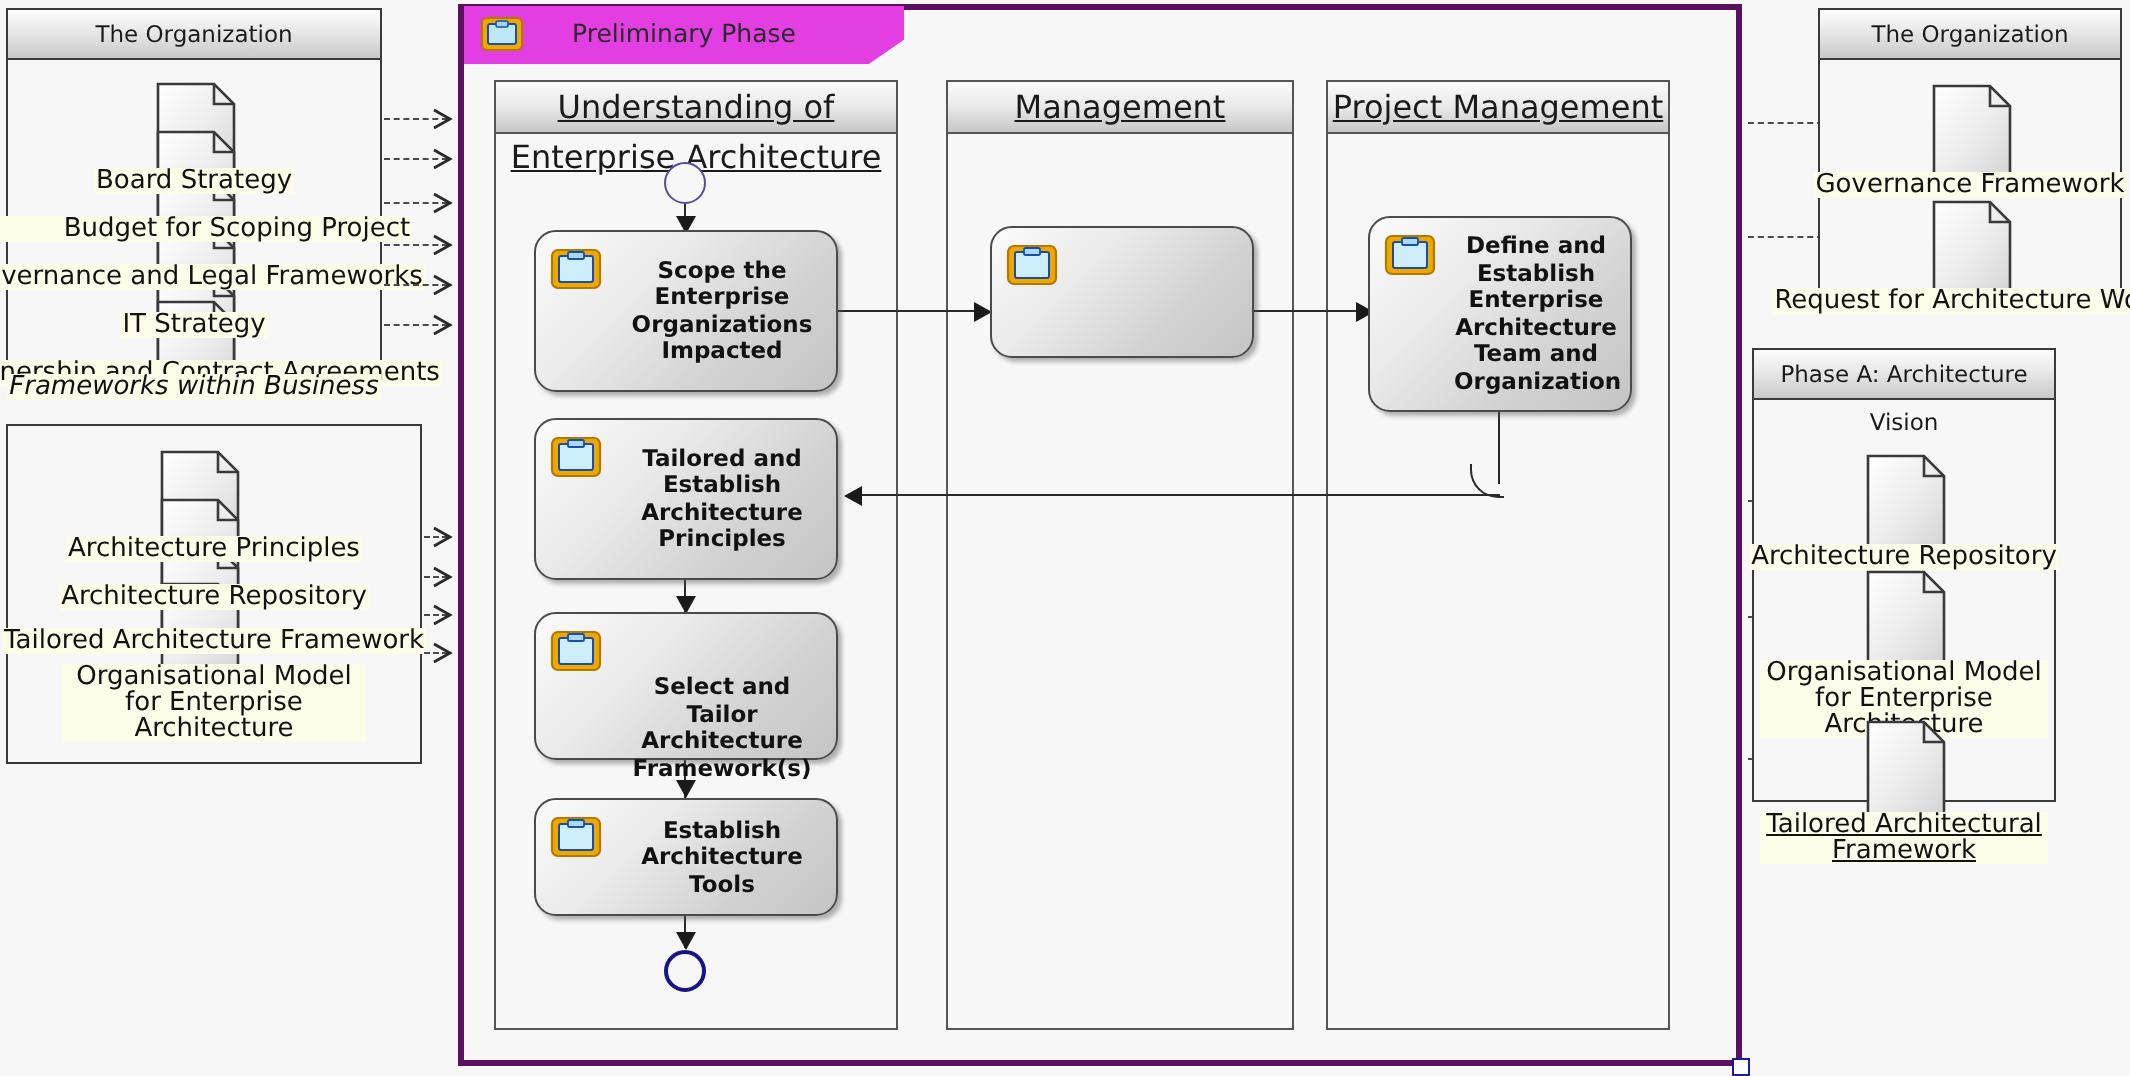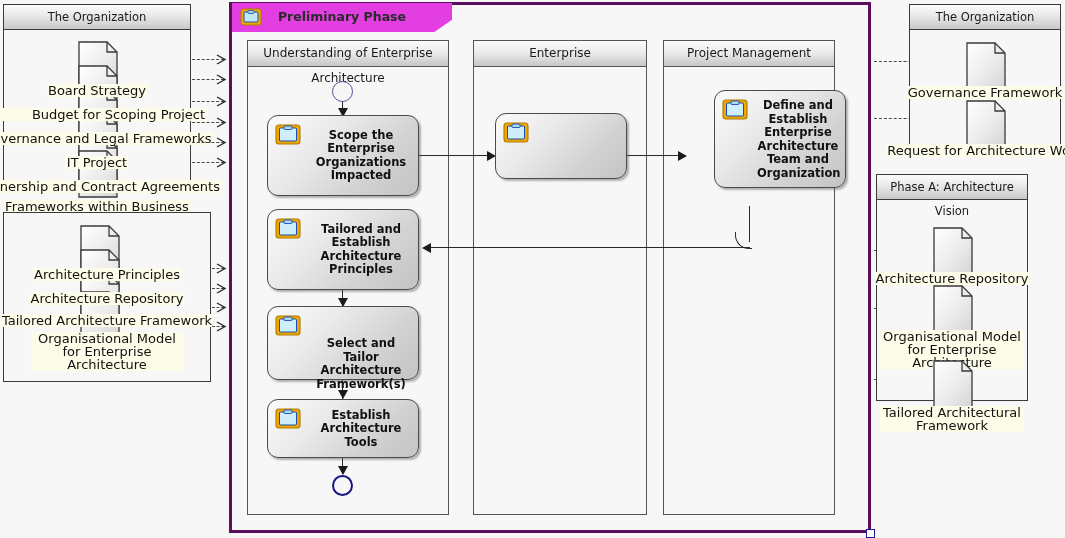--- a/index.html
+++ b/index.html
@@ -44,31 +44,31 @@
     position:absolute;left:234px;top:5px;width:220px;height:29px;
     background:#5a5a5a;
     -webkit-clip-path:polygon(0 0,100% 0,100% 58%,92% 100%,0 100%);
     clip-path:polygon(0 0,100% 0,100% 58%,92% 100%,0 100%);
     z-index:0;
   }
   #phase-tab-label{
     position:absolute;left:232px;top:3px;width:220px;height:29px;line-height:28px;
     text-align:center;font-size:12.5px;color:#2a2a2a;z-index:3;padding-left:0;
     box-sizing:border-box;
-    font-weight:bold;
   }
   #phase-icon{position:absolute;left:240px;top:8px;width:22px;height:18px;z-index:4;}
 
   
   .lane{position:absolute;border:1px solid #555;background:#f7f7f7;box-sizing:border-box;}
   .lane-title{
-    height:26px;line-height:25px;text-align:center;font-size:12px;color:#1a1a1a;
+    height:26px;line-height:25px;text-align:center;font-size:16px;color:#1a1a1a;
     border-bottom:1px solid #555;
     background:linear-gradient(to bottom,#fcfcfc 0%,#e9e9e9 50%,#c6c6c6 100%);
     box-sizing:border-box;
+    text-decoration:underline;
   }
 
   
   .act{
     position:absolute;border:1px solid #4a4a4a;border-radius:11px;
     background:linear-gradient(135deg,#fbfbfb 0%,#eaeaea 35%,#d2d2d2 70%,#c4c4c4 100%);
     box-shadow:2px 2px 2px rgba(90,90,90,.45);
     box-sizing:border-box;
   }
   .act-label{
@@ -144,23 +144,23 @@
     <div class="doc" style="left:74px;top:120px;">
       <svg width="40" height="48" viewBox="0 0 40 48">
           <path d="M1 1 H29 L39 11 V47 H1 Z" fill="url(#dg1)" stroke="#3a3a3a" stroke-width="1.3"></path>
           <path d="M29 1 V11 H39" fill="none" stroke="#3a3a3a" stroke-width="1.3"></path>
         </svg>
     </div>
 
     <div class="doc-label" style="top:54px;">Board Strategy</div>
     <div class="doc-label" style="top:78px;padding-left:44px;">Budget for Scoping Project</div>
     <div class="doc-label" style="top:102px;">Governance and Legal Frameworks</div>
-    <div class="doc-label" style="top:126px;">IT Project</div>
+    <div class="doc-label" style="top:126px;">IT Strategy</div>
     <div class="doc-label" style="top:150px;">Partnership and Contract Agreements</div>
-    <div class="doc-label" style="top:170px;">Frameworks within Business</div>
+    <div class="doc-label" style="top:157px;font-style:italic;">Frameworks within Business</div>
   </div>
 </div>
 
 <div class="pkg" id="pkg-left-2" style="left:3px;top:212px;width:208px;height:170px;">
   <div class="pkg-body">
     <div class="doc" style="left:76px;top:12px;">
       <svg width="40" height="48" viewBox="0 0 40 48">
           <path d="M1 1 H29 L39 11 V47 H1 Z" fill="url(#dg1)" stroke="#3a3a3a" stroke-width="1.3"></path>
           <path d="M29 1 V11 H39" fill="none" stroke="#3a3a3a" stroke-width="1.3"></path>
         </svg>
@@ -262,21 +262,21 @@
     <rect x="4" y="4" width="14" height="10" rx="1" fill="#bfe8f6" stroke="#1a4db0" stroke-width="1"></rect>
     <rect x="8" y="2.5" width="6" height="3" rx="0.8" fill="#9fd4ea" stroke="#1a4db0" stroke-width="0.8"></rect>
   </svg>
 </div>
 <div id="phase-tab-label">Preliminary Phase</div>
 
 <div class="lane" style="left:247px;top:40px;width:202px;height:475px;">
   <div class="lane-title">Understanding of Enterprise Architecture</div>
 </div>
 <div class="lane" style="left:473px;top:40px;width:174px;height:475px;">
-  <div class="lane-title">Enterprise</div>
+  <div class="lane-title">Management</div>
 </div>
 <div class="lane" style="left:663px;top:40px;width:172px;height:475px;">
   <div class="lane-title">Project Management</div>
 </div>
 
 <div class="conn conn-v" style="left:342px;top:101px;height:16px;"></div>
 <div class="arrow-down" style="left:338px;top:108px;"></div>
 
 <div class="conn conn-h" style="left:419px;top:155px;width:72px;"></div>
 <div class="arrow-right" style="left:487px;top:151px;"></div>
@@ -348,21 +348,21 @@
 <div class="act" style="left:495px;top:113px;width:132px;height:66px;">
   <div class="act-icon">
     <svg width="26" height="22" viewBox="0 0 26 22">
         <rect x="1" y="2" width="24" height="19" rx="3" fill="#f0a800" stroke="#b07a00" stroke-width="1.1"></rect>
         <rect x="4.5" y="5" width="17" height="13" rx="1" fill="#cfeefb" stroke="#1a4db0" stroke-width="1"></rect>
         <rect x="9" y="3" width="8" height="3.5" rx="0.8" fill="#a9daef" stroke="#1a4db0" stroke-width="0.9"></rect>
       </svg>
   </div>
 </div>
 
-<div class="act" style="left:684px;top:90px;width:132px;height:98px;margin-left:30px;">
+<div class="act" style="left:684px;top:108px;width:132px;height:98px;">
   <div class="act-icon">
     <svg width="26" height="22" viewBox="0 0 26 22">
         <rect x="1" y="2" width="24" height="19" rx="3" fill="#f0a800" stroke="#b07a00" stroke-width="1.1"></rect>
         <rect x="4.5" y="5" width="17" height="13" rx="1" fill="#cfeefb" stroke="#1a4db0" stroke-width="1"></rect>
         <rect x="9" y="3" width="8" height="3.5" rx="0.8" fill="#a9daef" stroke="#1a4db0" stroke-width="0.9"></rect>
       </svg>
   </div>
   <div class="act-label">Define and Establish Enterprise Architecture Team and Organization</div>
 </div>
 
@@ -433,17 +433,17 @@
           <path d="M29 1 V11 H39" fill="none" stroke="#3a3a3a" stroke-width="1.3"></path>
         </svg>
     </div>
     <div class="doc-label two" style="top:130px;width:142px;">Organisational Model for Enterprise Architecture</div>
     <div class="doc" style="left:56px;top:160px;">
       <svg width="40" height="48" viewBox="0 0 40 48">
           <path d="M1 1 H29 L39 11 V47 H1 Z" fill="url(#dg1)" stroke="#3a3a3a" stroke-width="1.3"></path>
           <path d="M29 1 V11 H39" fill="none" stroke="#3a3a3a" stroke-width="1.3"></path>
         </svg>
     </div>
-    <div class="doc-label two" style="top:206px;width:142px;">Tailored Architectural Framework</div>
+    <div class="doc-label two" style="top:206px;width:142px;text-decoration:underline;">Tailored Architectural Framework</div>
   </div>
 </div>
 
 <div class="corner-handle" style="left:866px;top:529px;"></div>
 
 </body></html>

